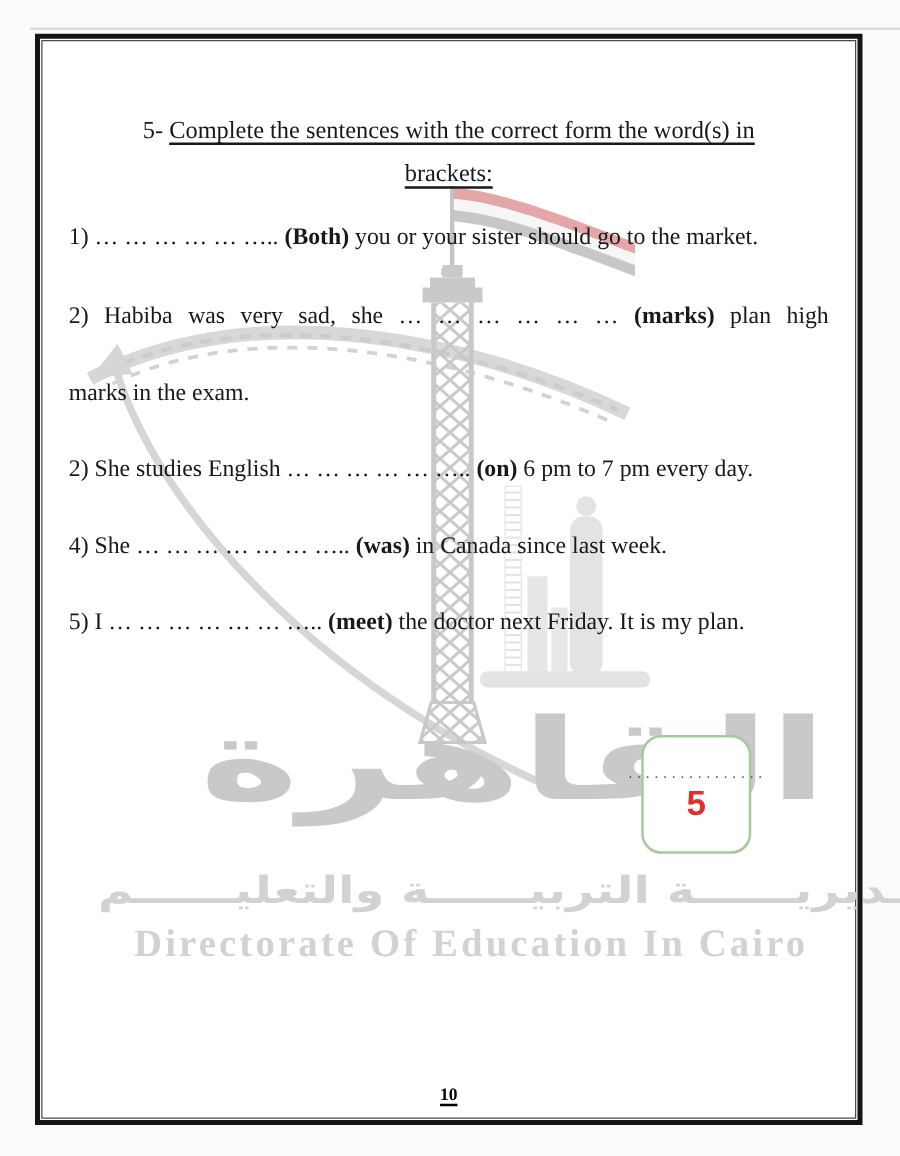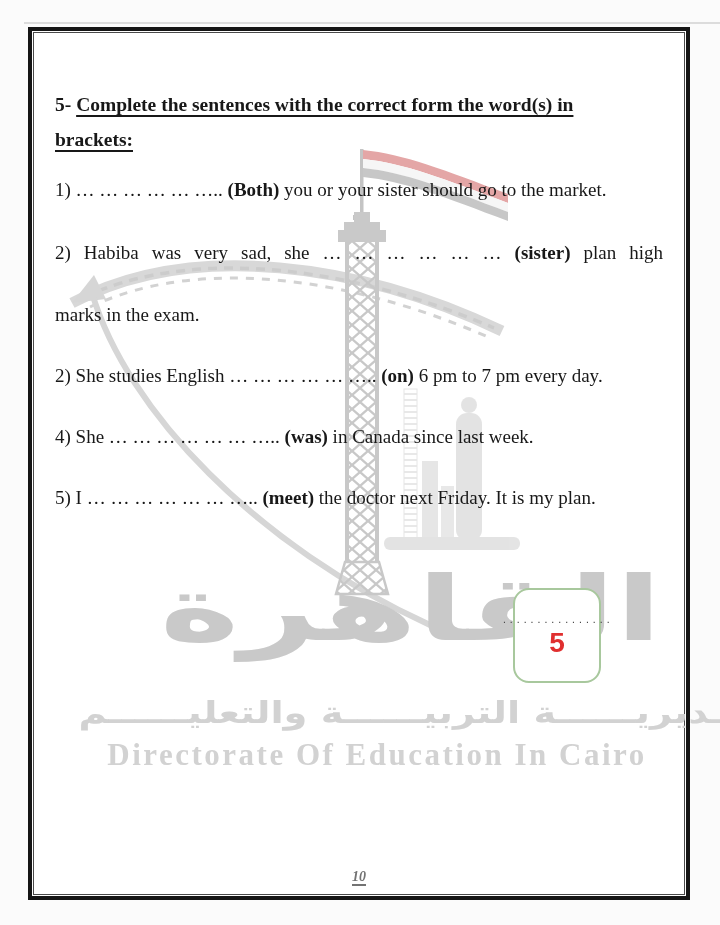--- a/index.html
+++ b/index.html
@@ -5,42 +5,42 @@
   html,body{margin:0;padding:0;background:#f6f6f6;}
   .canvas{position:relative;width:720px;height:925px;background:#fbfbfb;overflow:hidden;
           font-family:"Liberation Serif", serif;}
   .scan-edge-top{position:absolute;left:24px;top:22px;right:0;height:2px;background:#dcdcdc;}
   .frame{position:absolute;left:28px;top:27px;width:662px;height:873px;border:4px solid #151515;
          box-sizing:border-box;background:#ffffff;}
   .frame-inner{position:absolute;inset:1px;border:1px solid #4a4a4a;pointer-events:none;}
   .wm-svg{position:absolute;inset:0;z-index:1;}
   .text-layer{position:absolute;inset:0;z-index:3;}
   .line{position:absolute;left:23px;right:23px;font-size:19px;line-height:26px;color:#181818;}
-  .title{font-weight:bold;font-size:19.5px;}
+  .title{font-weight:normal;font-size:19.5px;text-align:center;}
   .u{text-decoration:underline;text-decoration-thickness:2px;text-underline-offset:4px;}
   .kw{font-weight:bold;}
   .justify{text-align:justify;text-align-last:justify;}
   .logo-ar-big{position:absolute;top:528px;right:24px;z-index:2;direction:rtl;
                font-family:"DejaVu Sans", sans-serif;font-weight:bold;font-size:90px;line-height:1.1;
                color:#c9c9c9;transform:scaleX(1.5);transform-origin:right center;white-space:nowrap;}
   .logo-ar-line{position:absolute;top:664px;left:0;right:0;z-index:2;text-align:right;}
   .logo-ar-line>span{display:inline-block;direction:rtl;font-family:"DejaVu Sans", sans-serif;
                font-weight:bold;font-size:30px;color:#d2d2d2;transform:scaleX(1.28);white-space:nowrap;}
   .logo-en{position:absolute;top:706px;left:0;right:0;z-index:2;text-align:center;
            font-family:"Liberation Serif", serif;font-weight:bold;font-size:31px;
            letter-spacing:2.5px;color:#d2d2d2;white-space:nowrap;margin-left:36px;}
   .score-box{position:absolute;left:481px;top:557px;width:88px;height:95px;z-index:4;
              background:#ffffff;border:2.5px solid #a8c89d;border-radius:16px;box-sizing:border-box;
              display:flex;flex-direction:column;align-items:center;justify-content:center;gap:4px;}
   .score-dots{font-family:"DejaVu Sans Mono", monospace;font-size:9px;letter-spacing:1.5px;
               color:#4a4a4a;line-height:10px;}
   .score-value{font-family:"Liberation Sans", sans-serif;font-weight:bold;font-size:28px;
                color:#e02f2f;line-height:28px;}
   .page-number{position:absolute;left:0;right:0;top:838px;z-index:3;text-align:center;
-               font-size:14px;font-weight:bold;font-style:italic;color:#737373;
+               font-size:14px;font-weight:bold;color:#000000;
                text-decoration:underline;text-decoration-thickness:1.5px;text-underline-offset:3px;}
 </style>
 </head>
 <body>
 
 <div class="canvas">
   <div class="scan-edge-top"></div>
 
   <div class="frame">
     <div class="frame-inner"></div>
@@ -108,21 +108,21 @@
       </div>
       <div class="line title" style="top:96px">
         <span class="u">brackets:</span>
       </div>
 
       <div class="line" style="top:146px">
         <span>1) … … … … … ….. </span><span class="kw">(Both)</span><span> you or your sister should go to the market.</span>
       </div>
 
       <div class="line justify" style="top:209px">
-        <span>2) Habiba was very sad, she … … … … … … </span><span class="kw">(sister)</span><span> plan high</span>
+        <span>2) Habiba was very sad, she … … … … … … </span><span class="kw">(marks)</span><span> plan high</span>
       </div>
       <div class="line" style="top:271px">marks in the exam.</div>
 
       <div class="line" style="top:332px">
         <span>2) She studies English … … … … … ….. </span><span class="kw">(on)</span><span> 6 pm to 7 pm every day.</span>
       </div>
 
       <div class="line" style="top:393px">
         <span>4) She … … … … … … ….. </span><span class="kw">(was)</span><span> in Canada since last week.</span>
       </div>

